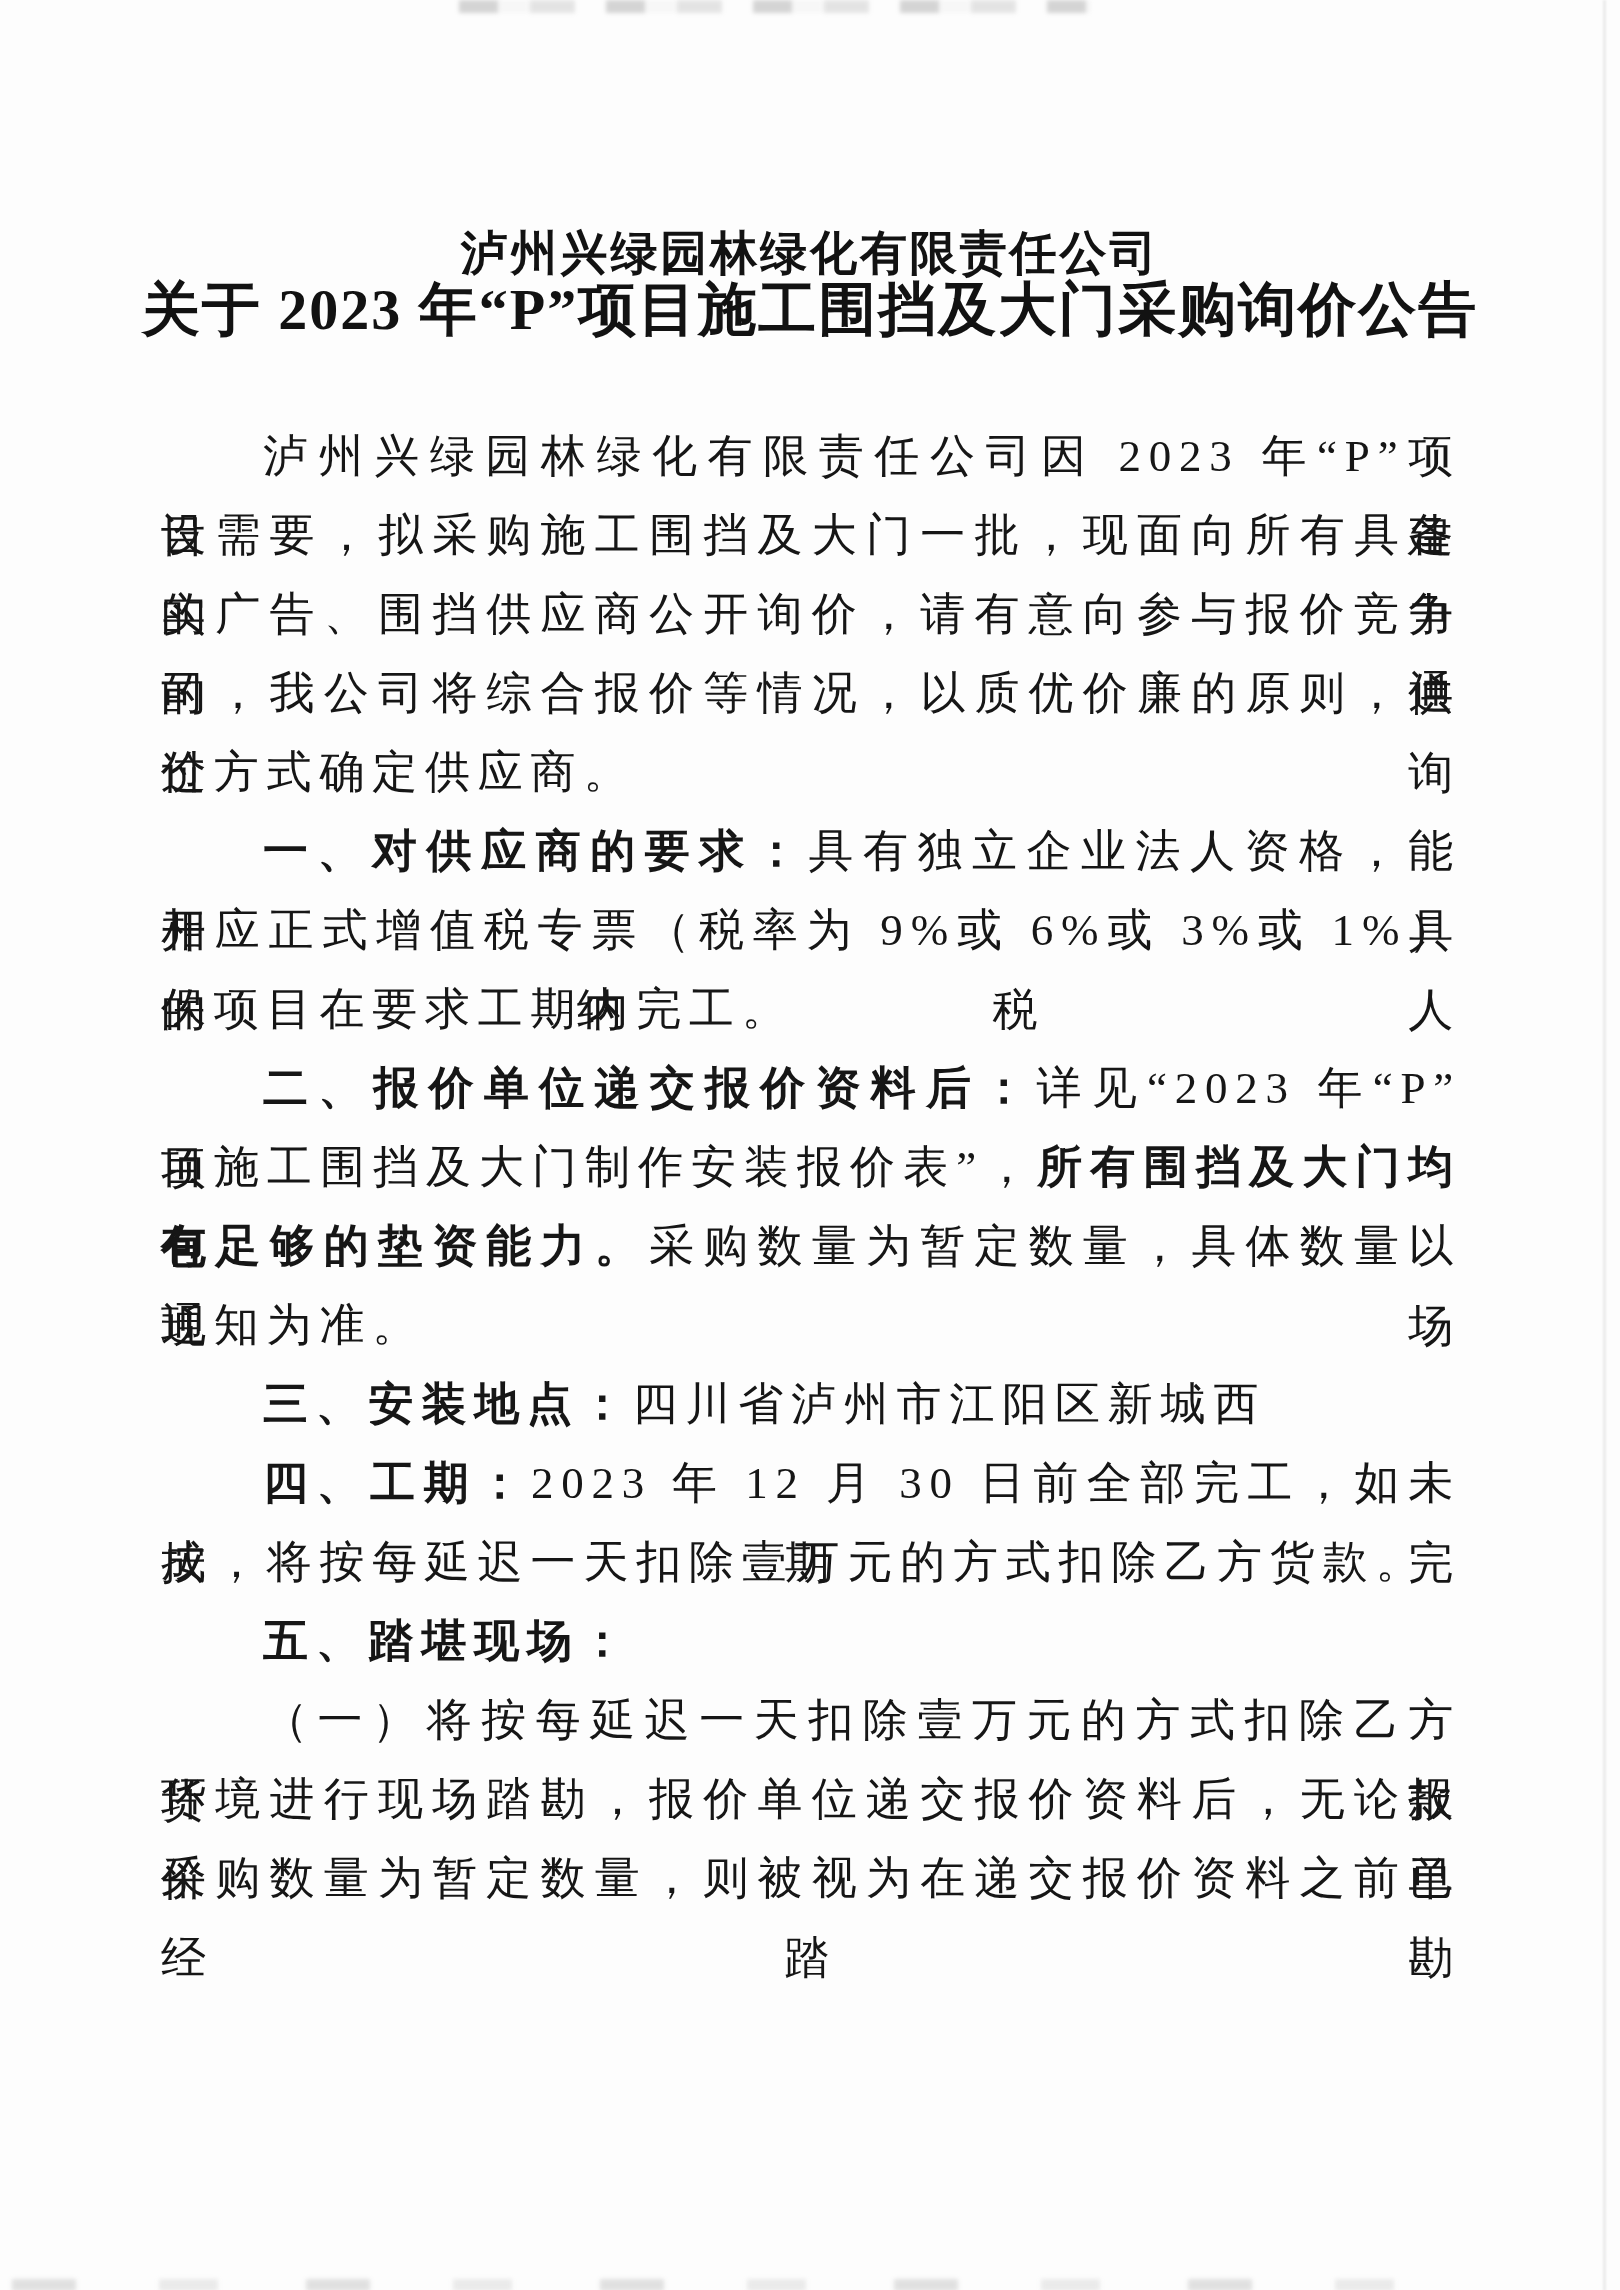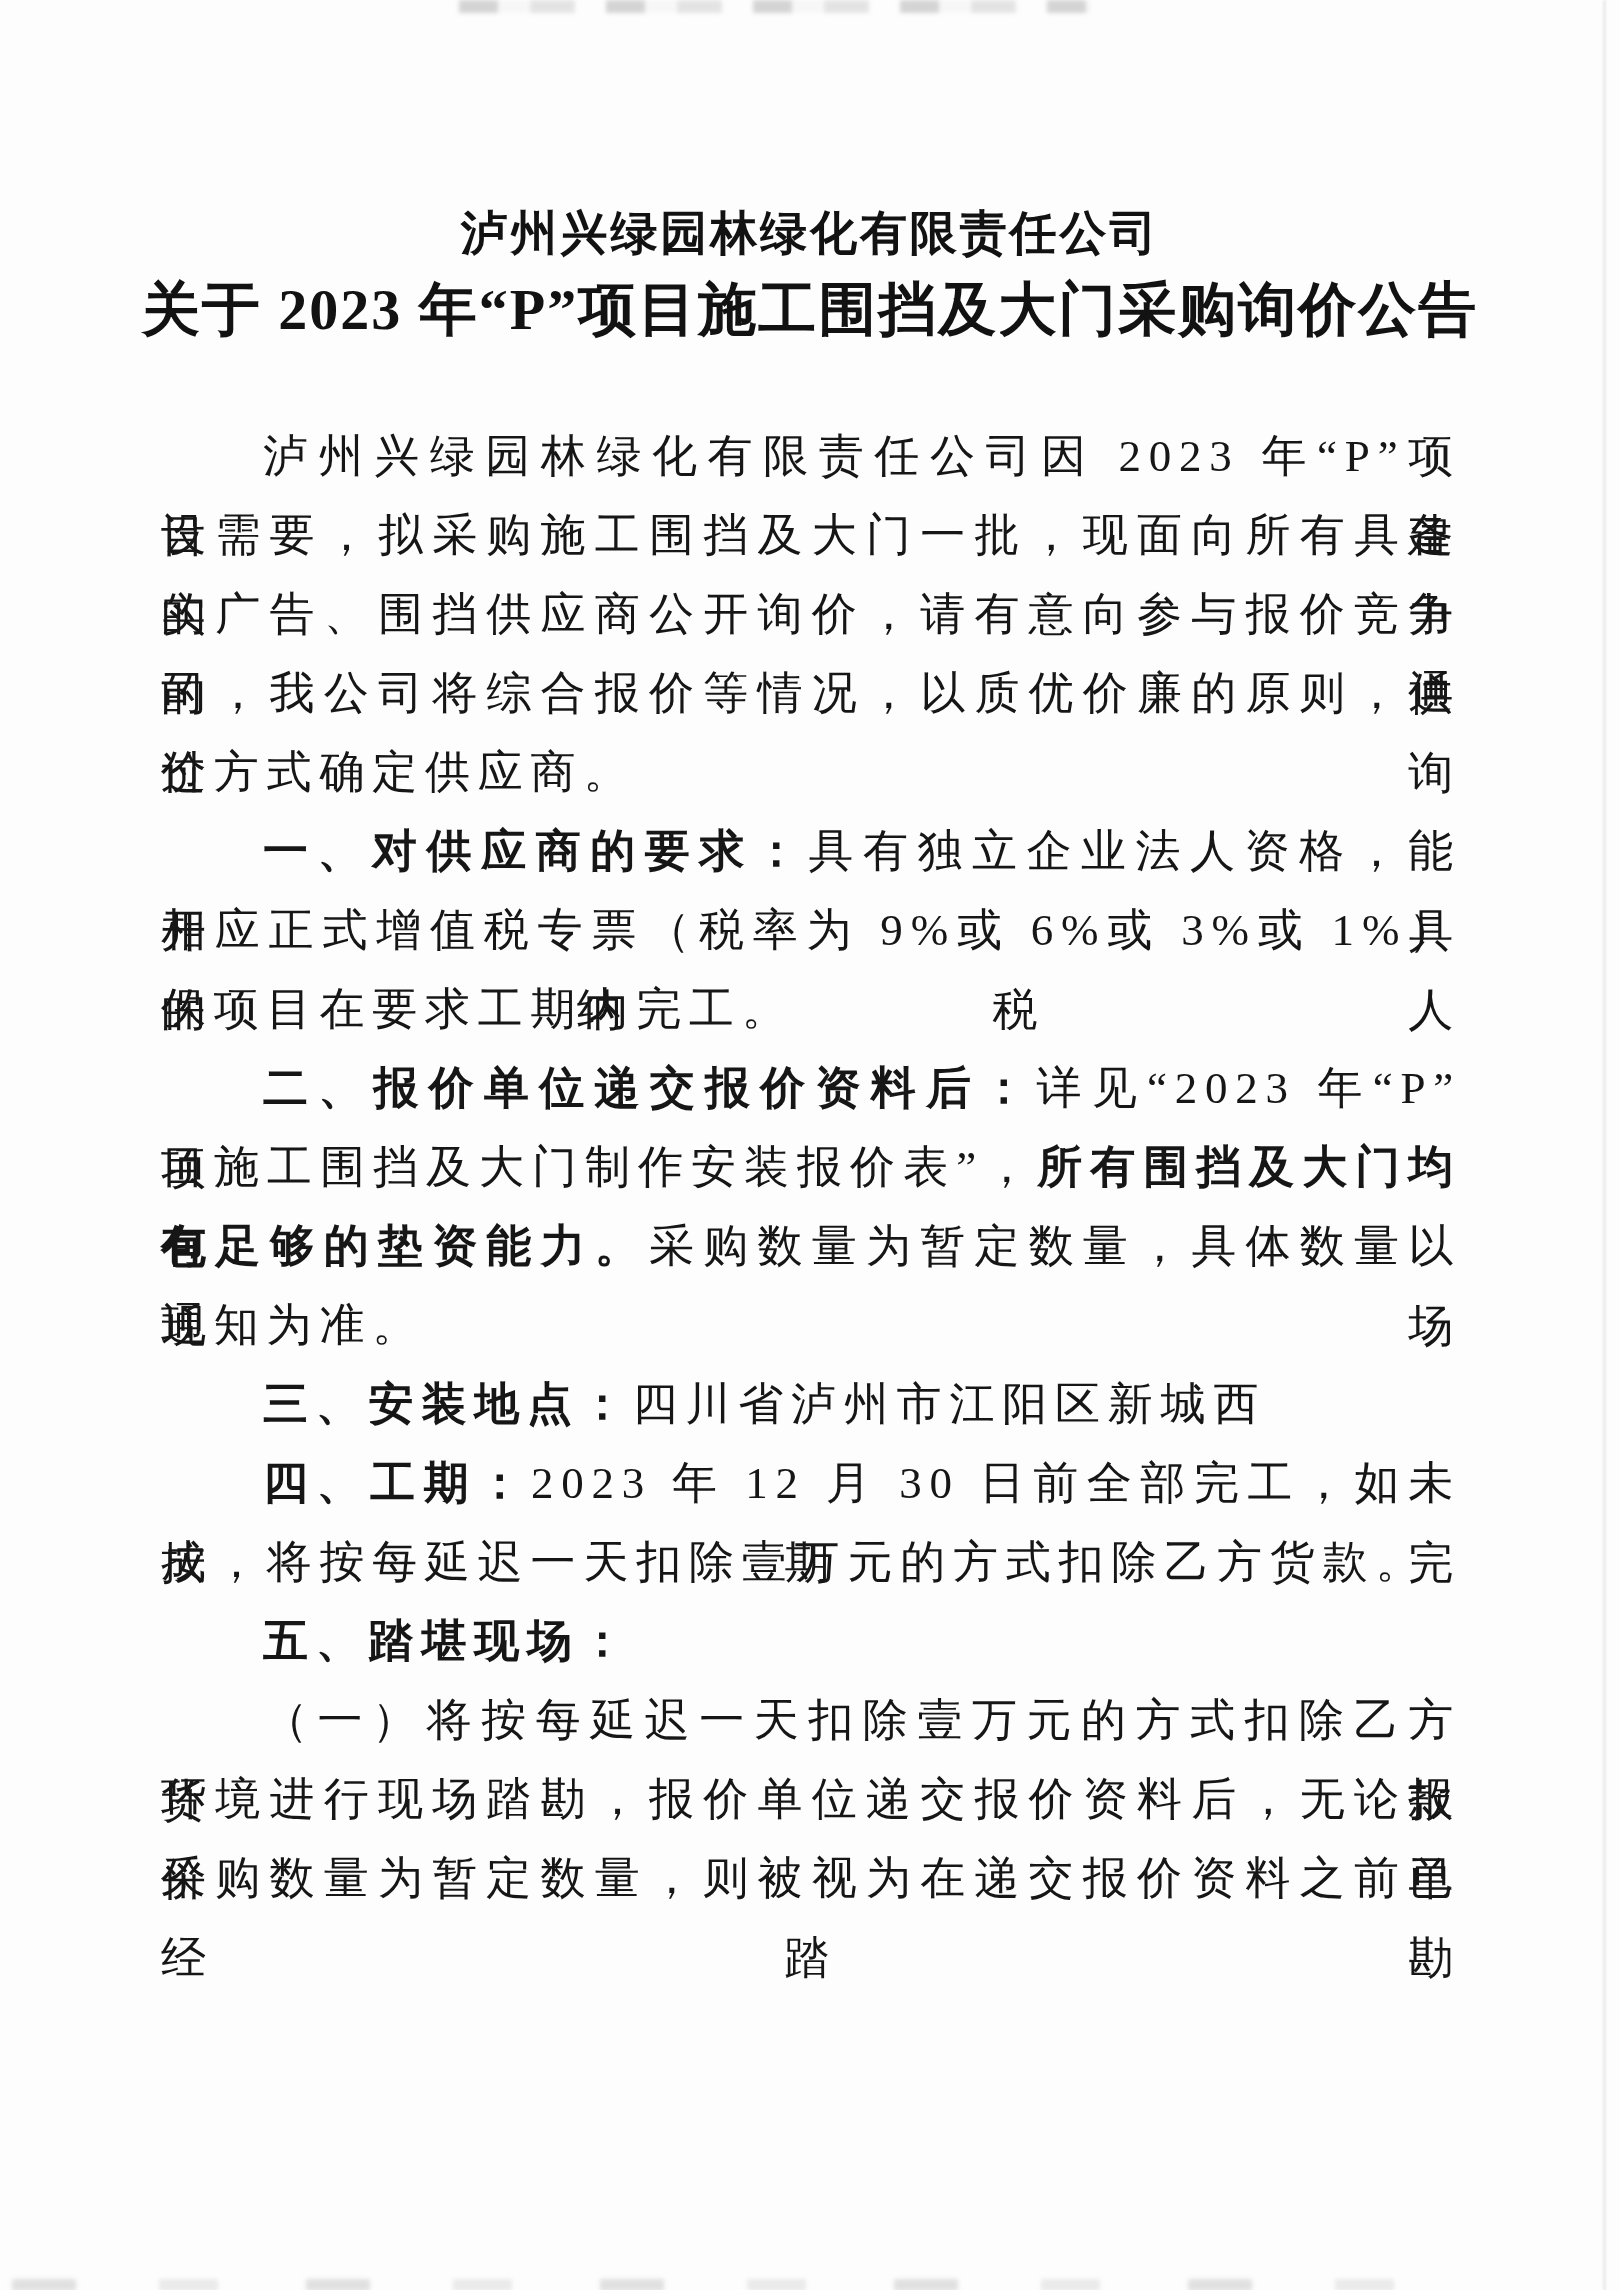--- a/index.html
+++ b/index.html
@@ -56,21 +56,21 @@
   .title {
     position: absolute;
     left: 0;
     width: 100%;
     margin: 0;
     text-align: center;
     font-weight: 700;
     color: #121212;
   }
   .t1 {
-    top: 202px;
+    top: 222px;
     font-size: 47px;
     letter-spacing: 2.9px;
   }
   .t2 {
     top: 271px;
     font-size: 58px;
     letter-spacing: 2px;
   }
   
   .doc-body {

